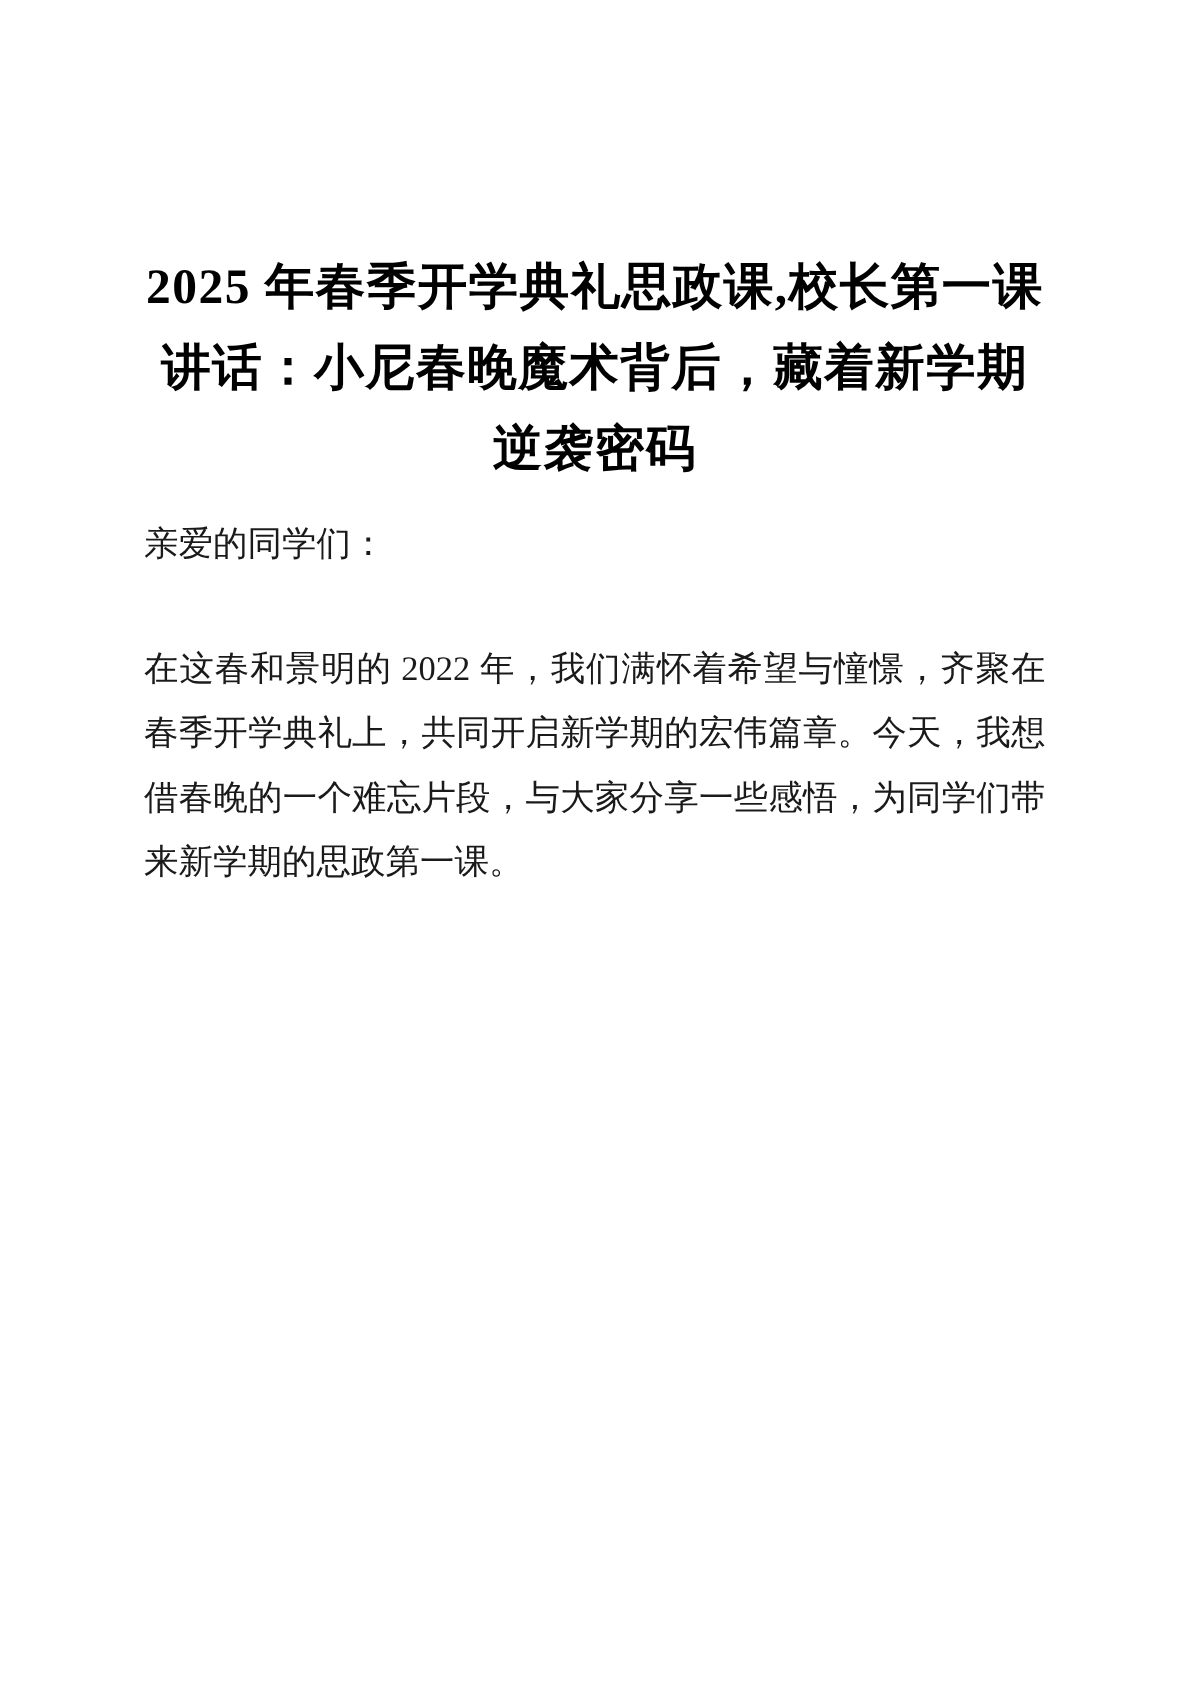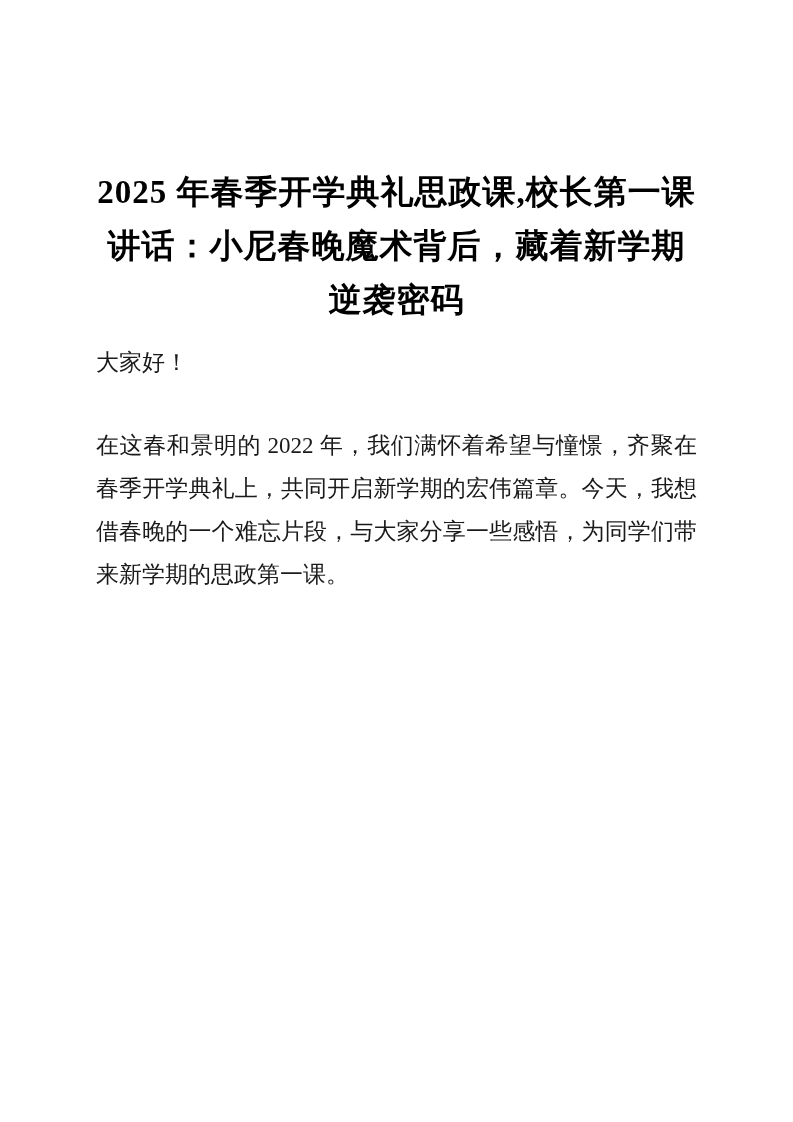--- a/index.html
+++ b/index.html
@@ -40,18 +40,18 @@
     word-break: break-all;
     color: #1a1a1a;
   }
 </style>
 </head>
 <body>
 
 <div class="page">
   <h1 class="doc-title">2025 年春季开学典礼思政课,校长第一课讲话：小尼春晚魔术背后，藏着新学期逆袭密码</h1>
 
+  <p class="doc-para">亲爱的同学们：</p>
 
-  <p class="doc-para">大家好！</p>
 
   <p class="doc-para">在这春和景明的 2022 年，我们满怀着希望与憧憬，齐聚在春季开学典礼上，共同开启新学期的宏伟篇章。今天，我想借春晚的一个难忘片段，与大家分享一些感悟，为同学们带来新学期的思政第一课。</p>
 
 </div>
 
 </body></html>

